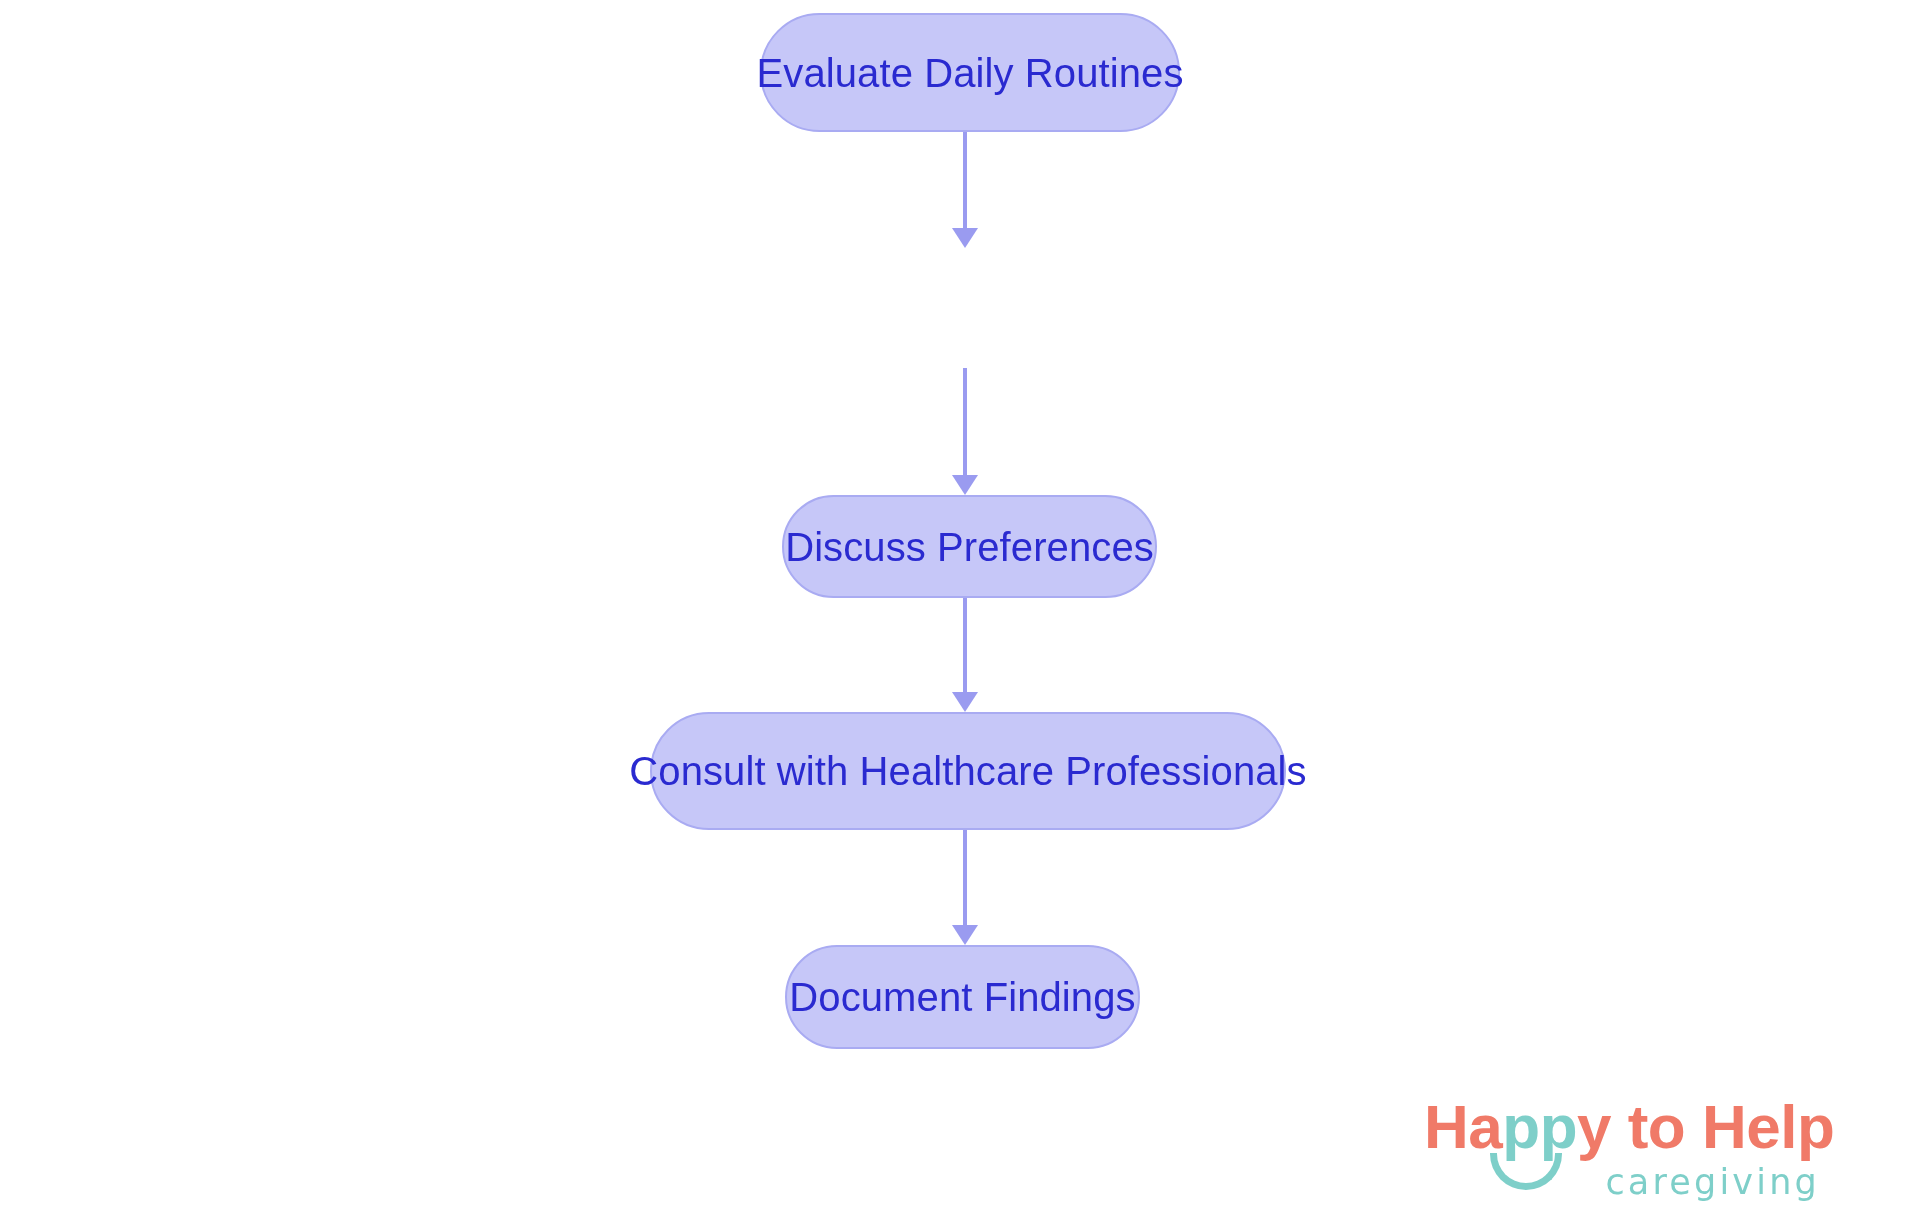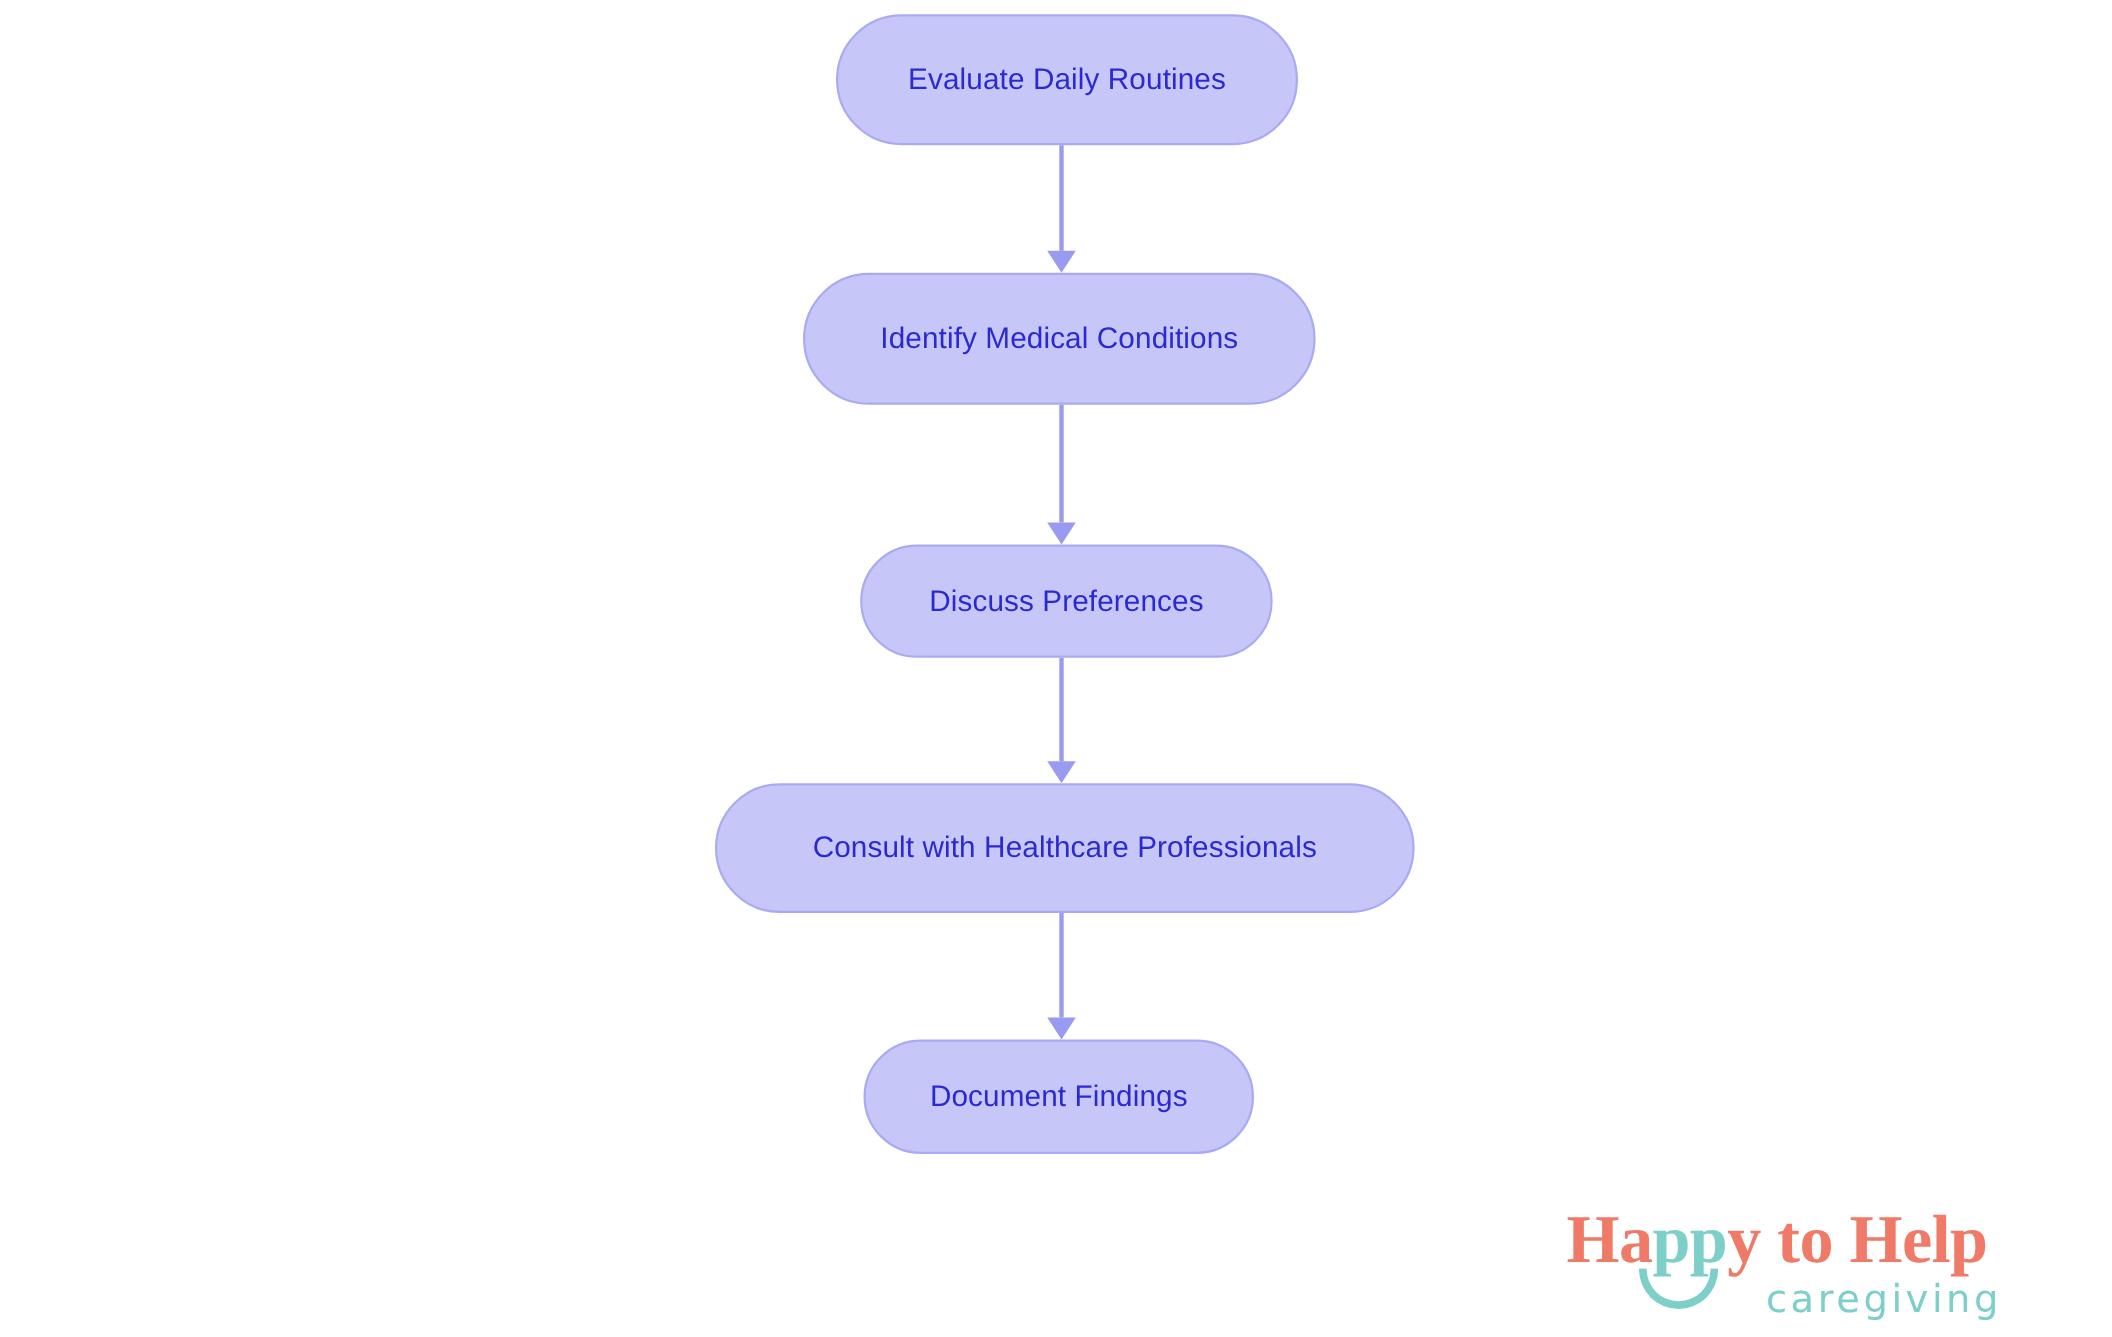--- a/index.html
+++ b/index.html
@@ -34,21 +34,21 @@
     border: 2px solid #a9abf2;
     border-radius: 999px;
     display: flex;
     align-items: center;
     justify-content: center;
     text-align: center;
   }
   .node-label {
     color: #2a2ad0;
     font-family: "Liberation Sans", sans-serif;
-    font-size: 27px;
+    font-size: 40px;
     font-weight: 400;
     letter-spacing: 0.1px;
     line-height: 1.15;
     white-space: nowrap;
   }
 
   .edge-line {
     position: absolute;
     background: #9a9bf0;
     width: 4px;
@@ -67,21 +67,21 @@
     position: absolute;
     left: 1424px;
     top: 1096px;
     width: 400px;
     height: 112px;
   }
   .logo-wordmark {
     position: absolute;
     left: 0;
     top: 0;
-    font-family: Liberation Serif, serif;
+    font-family: Liberation Sans, sans-serif;
     font-weight: bold;
     font-size: 62px;
     letter-spacing: -0.5px;
     white-space: nowrap;
     line-height: 1;
   }
   .lg-coral { color: #f07a68; }
   .lg-teal  { color: #7ecfc9; }
 
   .logo-smile {
@@ -114,23 +114,20 @@
 
   <div id="flow">
 
     <div class="node" style="left:760px; top:13px; width:420px; height:119px;">
       <span class="node-label">Evaluate Daily Routines</span>
     </div>
 
     <div class="edge-line" style="left:963px; top:132px; height:96px;"></div>
     <div class="edge-head" style="left:952px; top:228px;"></div>
 
-    <div class="node" style="left:730px; top:248px; width:466px; height:120px;">
-      <span class="node-label">Identify Medical Conditions</span>
-    </div>
 
     <div class="edge-line" style="left:963px; top:368px; height:107px;"></div>
     <div class="edge-head" style="left:952px; top:475px;"></div>
 
     <div class="node" style="left:782px; top:495px; width:375px; height:103px;">
       <span class="node-label">Discuss Preferences</span>
     </div>
 
     <div class="edge-line" style="left:963px; top:598px; height:94px;"></div>
     <div class="edge-head" style="left:952px; top:692px;"></div>

